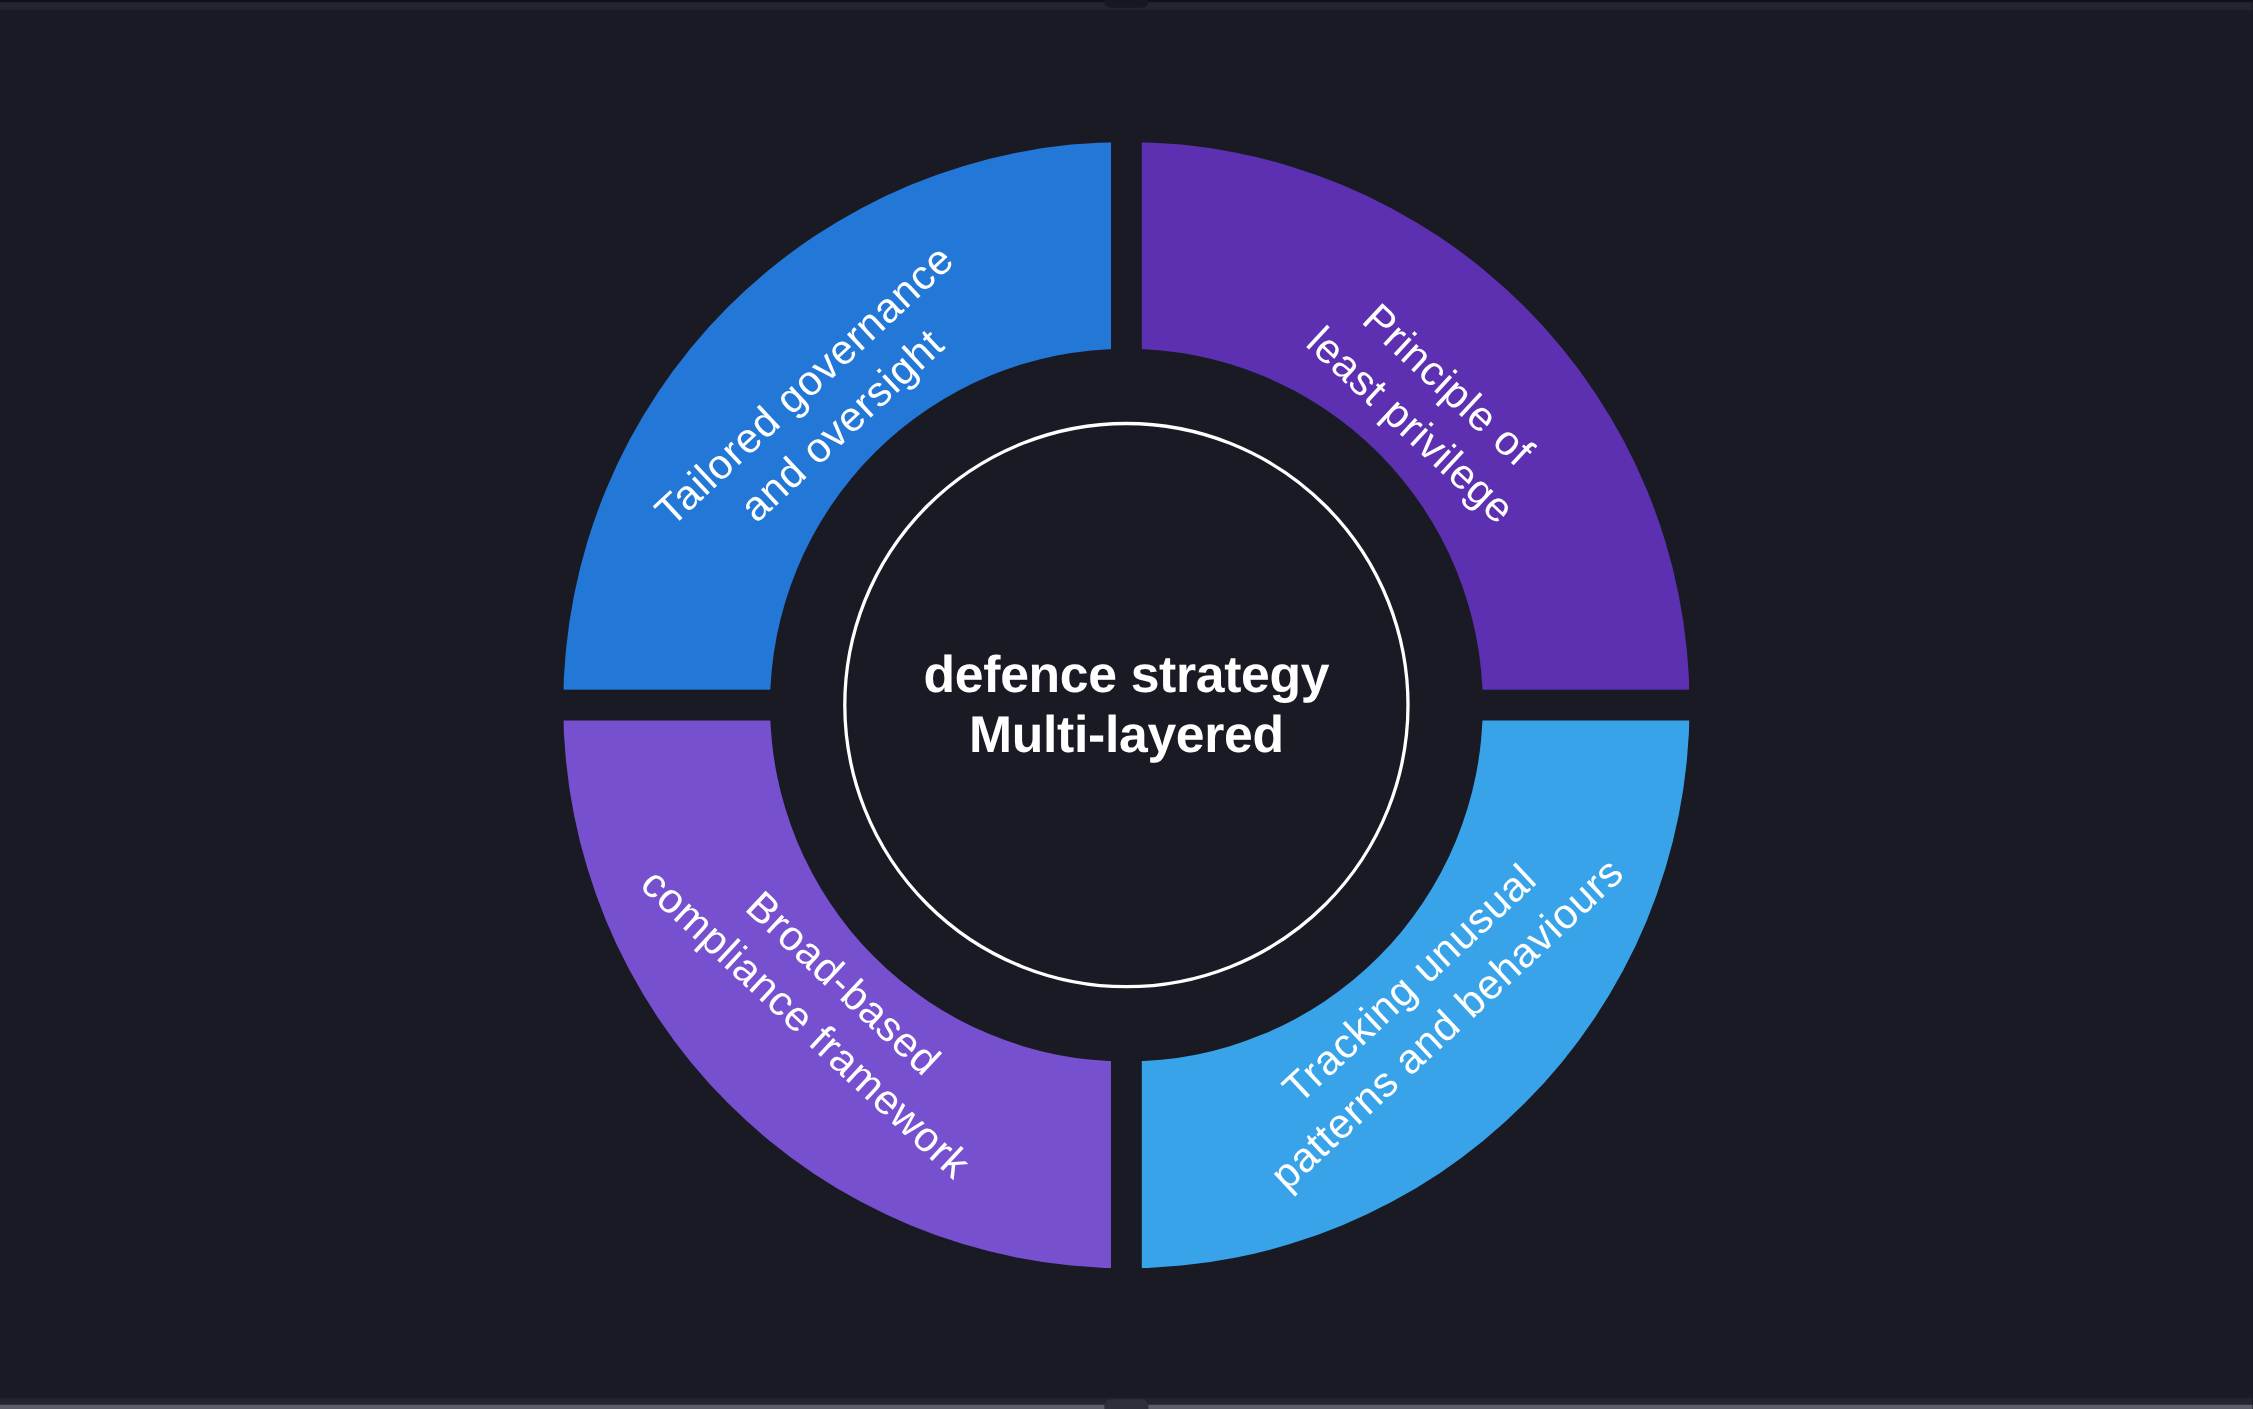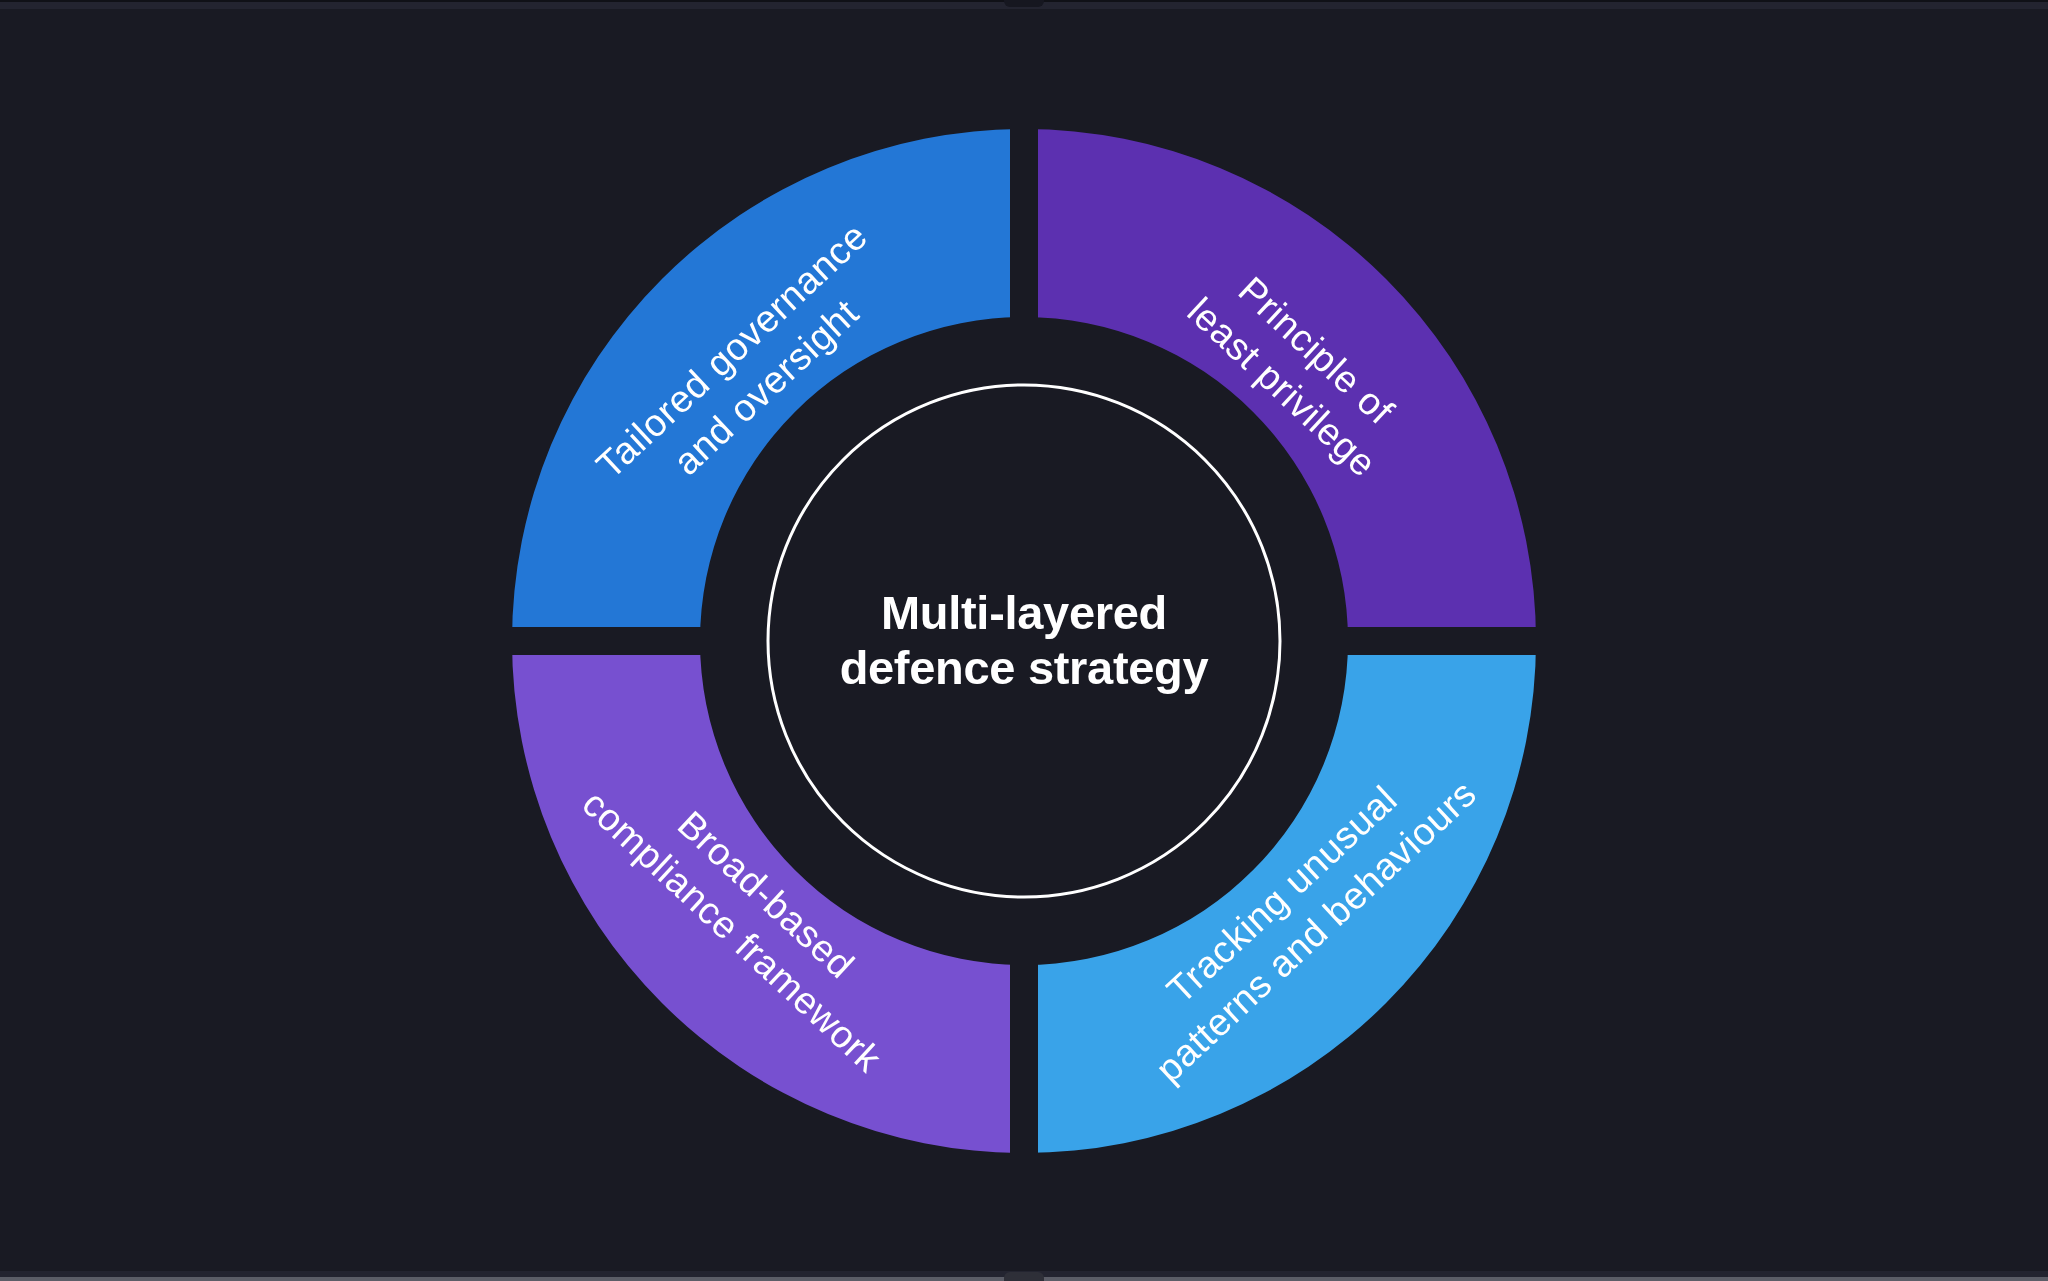--- a/index.html
+++ b/index.html
@@ -116,22 +116,22 @@
     <span class="line">Broad-based</span>
     <span class="line">compliance framework</span>
   </div>
 
   <div class="seg-label" style="left: 1299px; top: 913px; --rot: -43deg; color: rgb(255, 255, 255);">
     <span class="line">Tracking unusual</span>
     <span class="line">patterns and behaviours</span>
   </div>
 
   <div class="center-title" style="color: rgb(255, 255, 255);">
+    <span class="line">defence strategy</span>
     <span class="line">Multi-layered</span>
-    <span class="line">defence strategy</span>
   </div>
 
   <div class="edge-strip-top"></div>
   <div class="edge-notch-top"></div>
   <div class="edge-strip-bottom"></div>
   <div class="edge-bar-bottom"></div>
   <div class="edge-notch-bottom"></div>
 
 </div>
 

